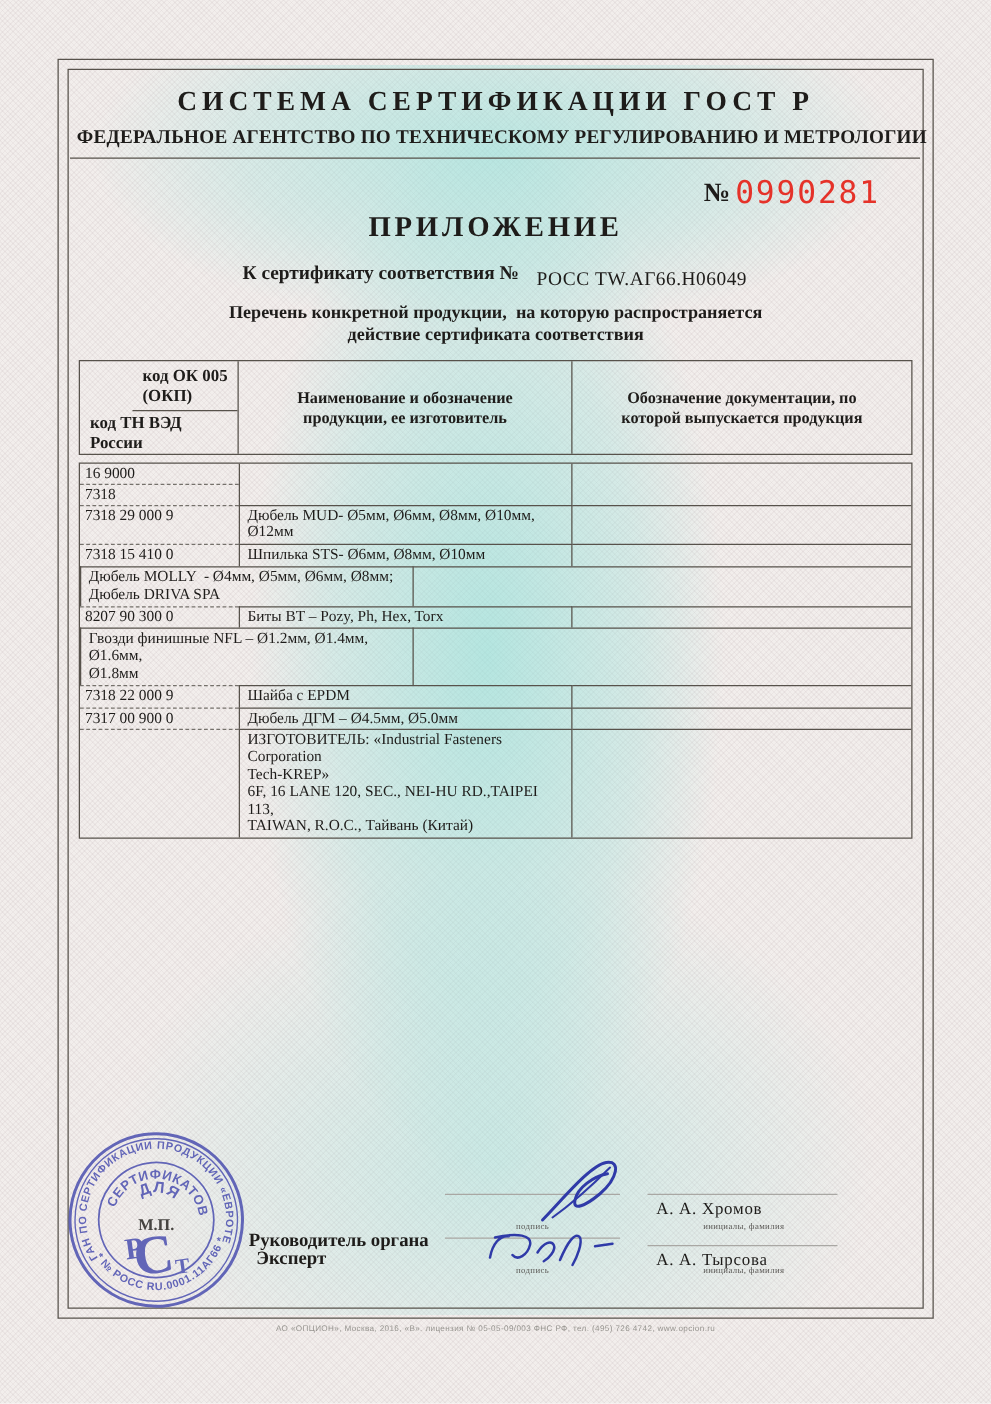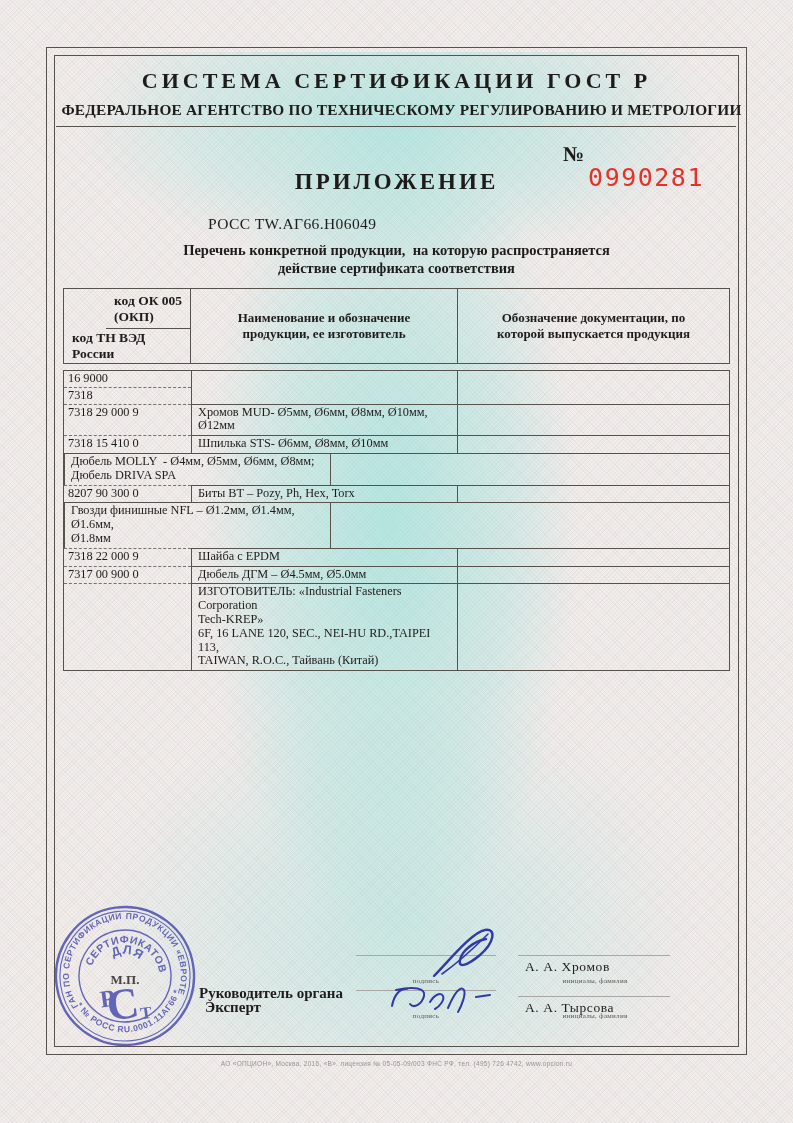--- a/index.html
+++ b/index.html
@@ -30,21 +30,21 @@
   }
   .hdr-agency {
     position:absolute; left:58px; top:101px; width:677px; text-align:center;
     font-size:15.5px; font-weight:bold; letter-spacing:0.2px; white-space:nowrap;
     transform:scaleX(0.99); transform-origin:center;
   }
   .hdr-rule { position:absolute; left:56px; top:126px; width:680px; border-top:1.4px solid #57524b; }
 
   .serial { position:absolute; left:563px; top:139px; display:flex; align-items:flex-start; }
   .serial-prefix { font-size:21px; font-weight:bold; margin-top:3px; }
-  .serial-number { font-family:"DejaVu Sans Mono", monospace; font-size:25px; letter-spacing:1.5px; margin-left:4px;margin-top:24px; }
+  .serial-number { font-family:"DejaVu Sans Mono", monospace; font-size:25px; letter-spacing:1.5px; margin-left:4px; }
 
   .doc-title {
     position:absolute; left:60px; top:169px; width:673px; text-align:center;
     font-size:23px; font-weight:bold; letter-spacing:3px;
   }
   .cert-line { position:absolute; left:194px; top:210px; display:flex; }
   .cert-label { font-size:15.5px; font-weight:bold; white-space:nowrap; }
   .cert-number { font-size:15.5px; margin-left:14px; margin-top:5px; letter-spacing:0.4px; white-space:nowrap; }
   .subtitle1, .subtitle2 {
     position:absolute; left:60px; width:673px; text-align:center;
@@ -111,20 +111,21 @@
   <div class="hdr-rule"></div>
 
   <div class="serial">
     <span class="serial-prefix">№</span>
     <span class="serial-number" style="color:#e53229">0990281</span>
   </div>
 
   <div class="doc-title">ПРИЛОЖЕНИЕ</div>
 
   <div class="cert-line">
+    <span class="cert-label">К сертификату соответствия №</span>
     <span class="cert-number">РОСС TW.АГ66.Н06049</span>
   </div>
 
   <div class="subtitle1">Перечень конкретной продукции,  на которую распространяется</div>
   <div class="subtitle2">действие сертификата соответствия</div>
 
   <div class="thead">
     <div class="th-col1">
       <div class="th-c1a">код ОК 005 (ОКП)</div>
       <div class="th-c1b">код ТН ВЭД России</div>
@@ -137,21 +138,21 @@
     <div class="trow trow-split">
       <div class="c1 c1-split">
         <div class="sub">16 9000</div>
         <div class="sub sub2">7318</div>
       </div>
       <div class="c2"></div>
       <div class="c3"></div>
     </div>
     <div class="trow">
       <div class="c1">7318 29 000 9</div>
-      <div class="c2">Хромов MUD- Ø5мм, Ø6мм, Ø8мм, Ø10мм, Ø12мм</div>
+      <div class="c2">Дюбель MUD- Ø5мм, Ø6мм, Ø8мм, Ø10мм, Ø12мм</div>
       <div class="c3"></div>
     </div>
     <div class="trow">
       <div class="c1">7318 15 410 0</div>
       <div class="c2">Шпилька STS- Ø6мм, Ø8мм, Ø10мм</div>
       <div class="c3"></div>
     </div>
     <div class="trow">
       <div class="c2">Дюбель MOLLY  - Ø4мм, Ø5мм, Ø6мм, Ø8мм;
 Дюбель DRIVA SPA</div>

